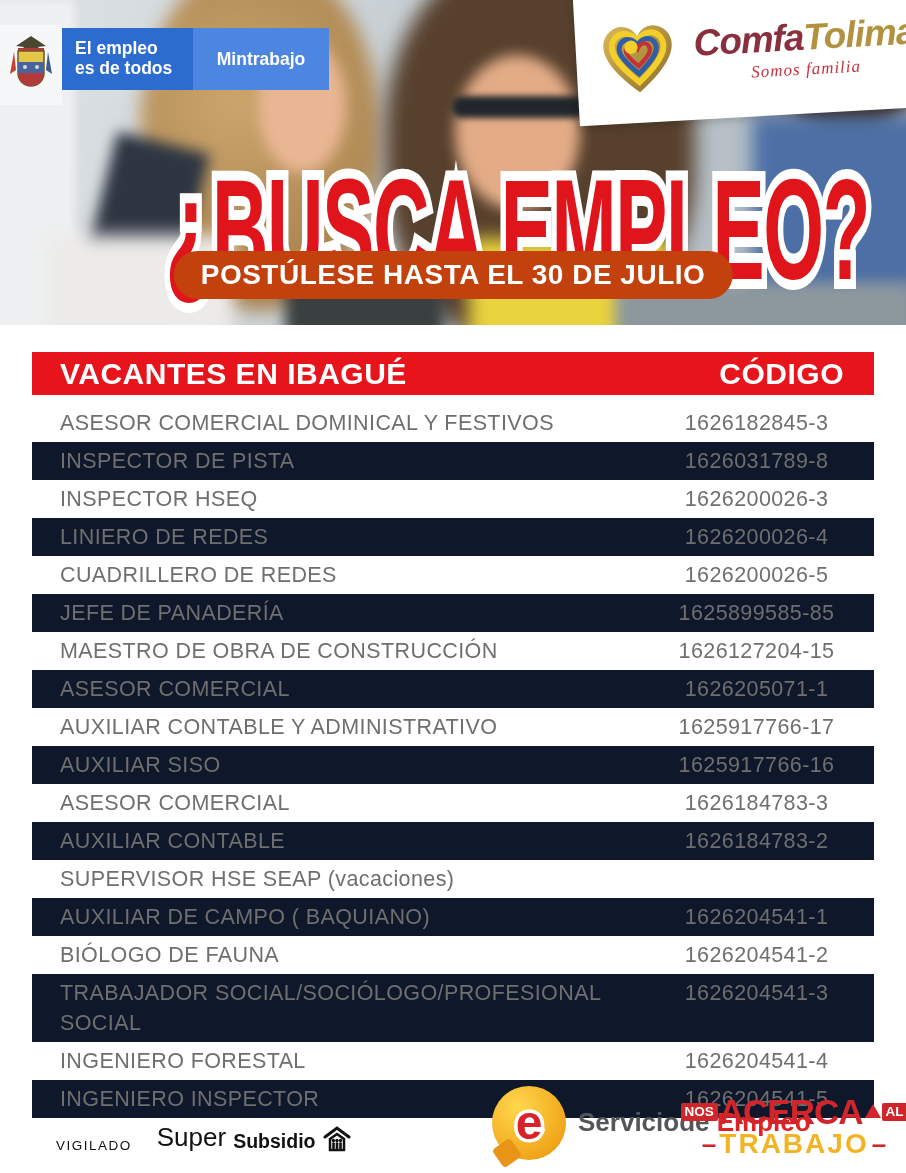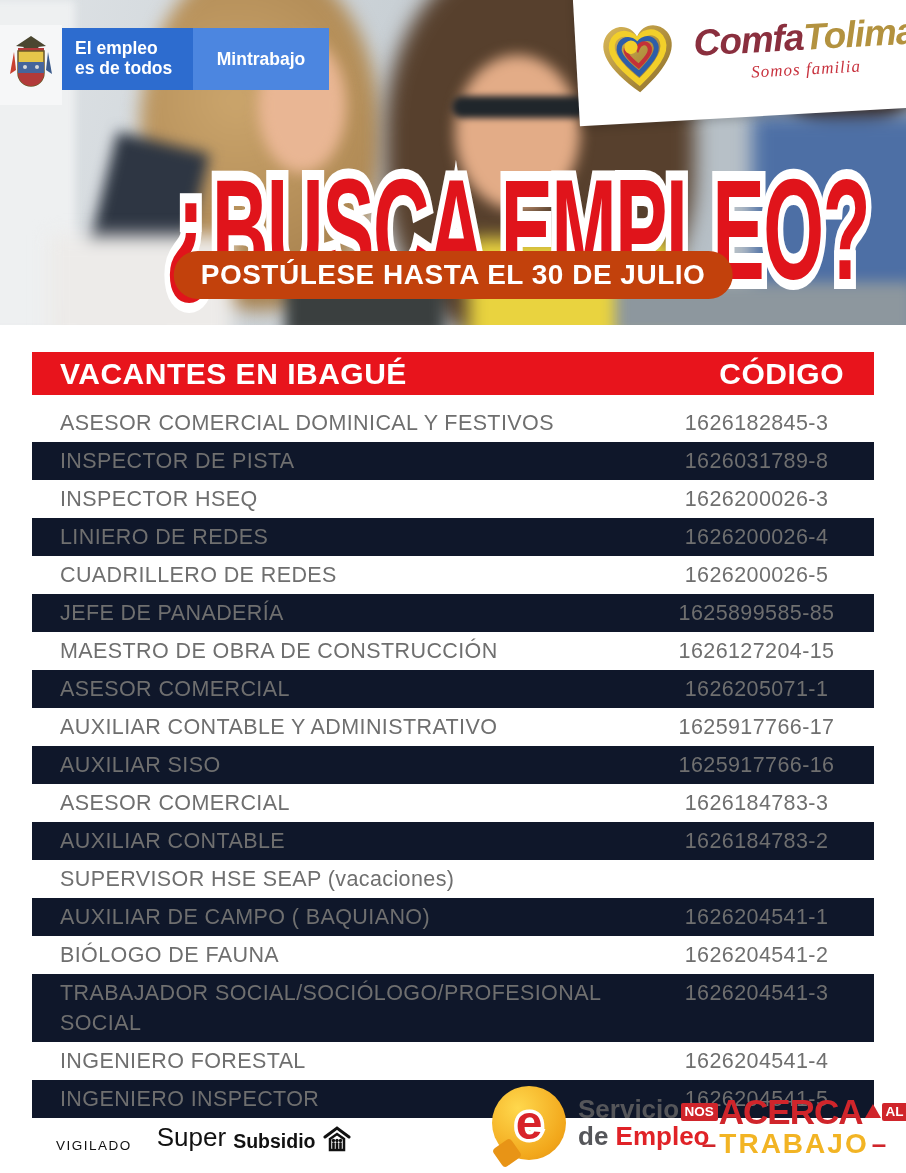--- a/index.html
+++ b/index.html
@@ -68,21 +68,21 @@
   .servicio{position:absolute;left:492px;top:1086px;display:flex;align-items:center;gap:12px;}
   .bubble{position:relative;width:74px;height:74px;border-radius:50%;
     background:radial-gradient(circle at 35% 30%,#ffd84d,#f2a71b 70%,#df8d12);
     display:flex;align-items:center;justify-content:center;}
   .bubble::after{content:"";position:absolute;left:4px;bottom:-4px;width:22px;height:22px;
     background:#e89416;transform:rotate(55deg);border-radius:4px;z-index:-0;}
   .e-layers{position:relative;line-height:1;}
   .e-layers span{font-size:48px;font-weight:900;}
   .e-stroke{position:absolute;left:0;top:0;color:#fff;-webkit-text-stroke:7px #ffffff;}
   .e-fill{position:relative;color:#d8232a;}
-  .servicio-text{display:flex;flex-direction:column;line-height:1.05;font-weight:bold;font-size:26px;}
+  .servicio-text{display:flex;flex-direction:row;line-height:1.05;font-weight:bold;font-size:26px;}
   .st-gray{color:#55565a;}
   .st-red{color:#e02227;}
   .nosacerca{position:absolute;left:684px;top:1092px;width:220px;}
   .na-row1{display:flex;align-items:center;justify-content:center;}
   .na-box{background:#d0252b;color:#ffffff;font-size:13.5px;font-weight:900;padding:2px 4px;border-radius:2px;line-height:1.1;}
   .na-acerca{color:#d0252b;font-size:35px;font-weight:900;letter-spacing:-1px;margin:0 1px;}
   .na-tri{width:0;height:0;border-left:8px solid transparent;border-right:8px solid transparent;border-bottom:14px solid #d0252b;margin:0 1px 2px 1px;}
   .na-row2{display:flex;align-items:center;justify-content:center;margin-top:-4px;}
   .na-dash{color:#d0252b;font-size:26px;font-weight:900;margin:0 3px;}
   .na-trabajo{color:#f2b424;font-size:28px;font-weight:900;letter-spacing:2px;}

